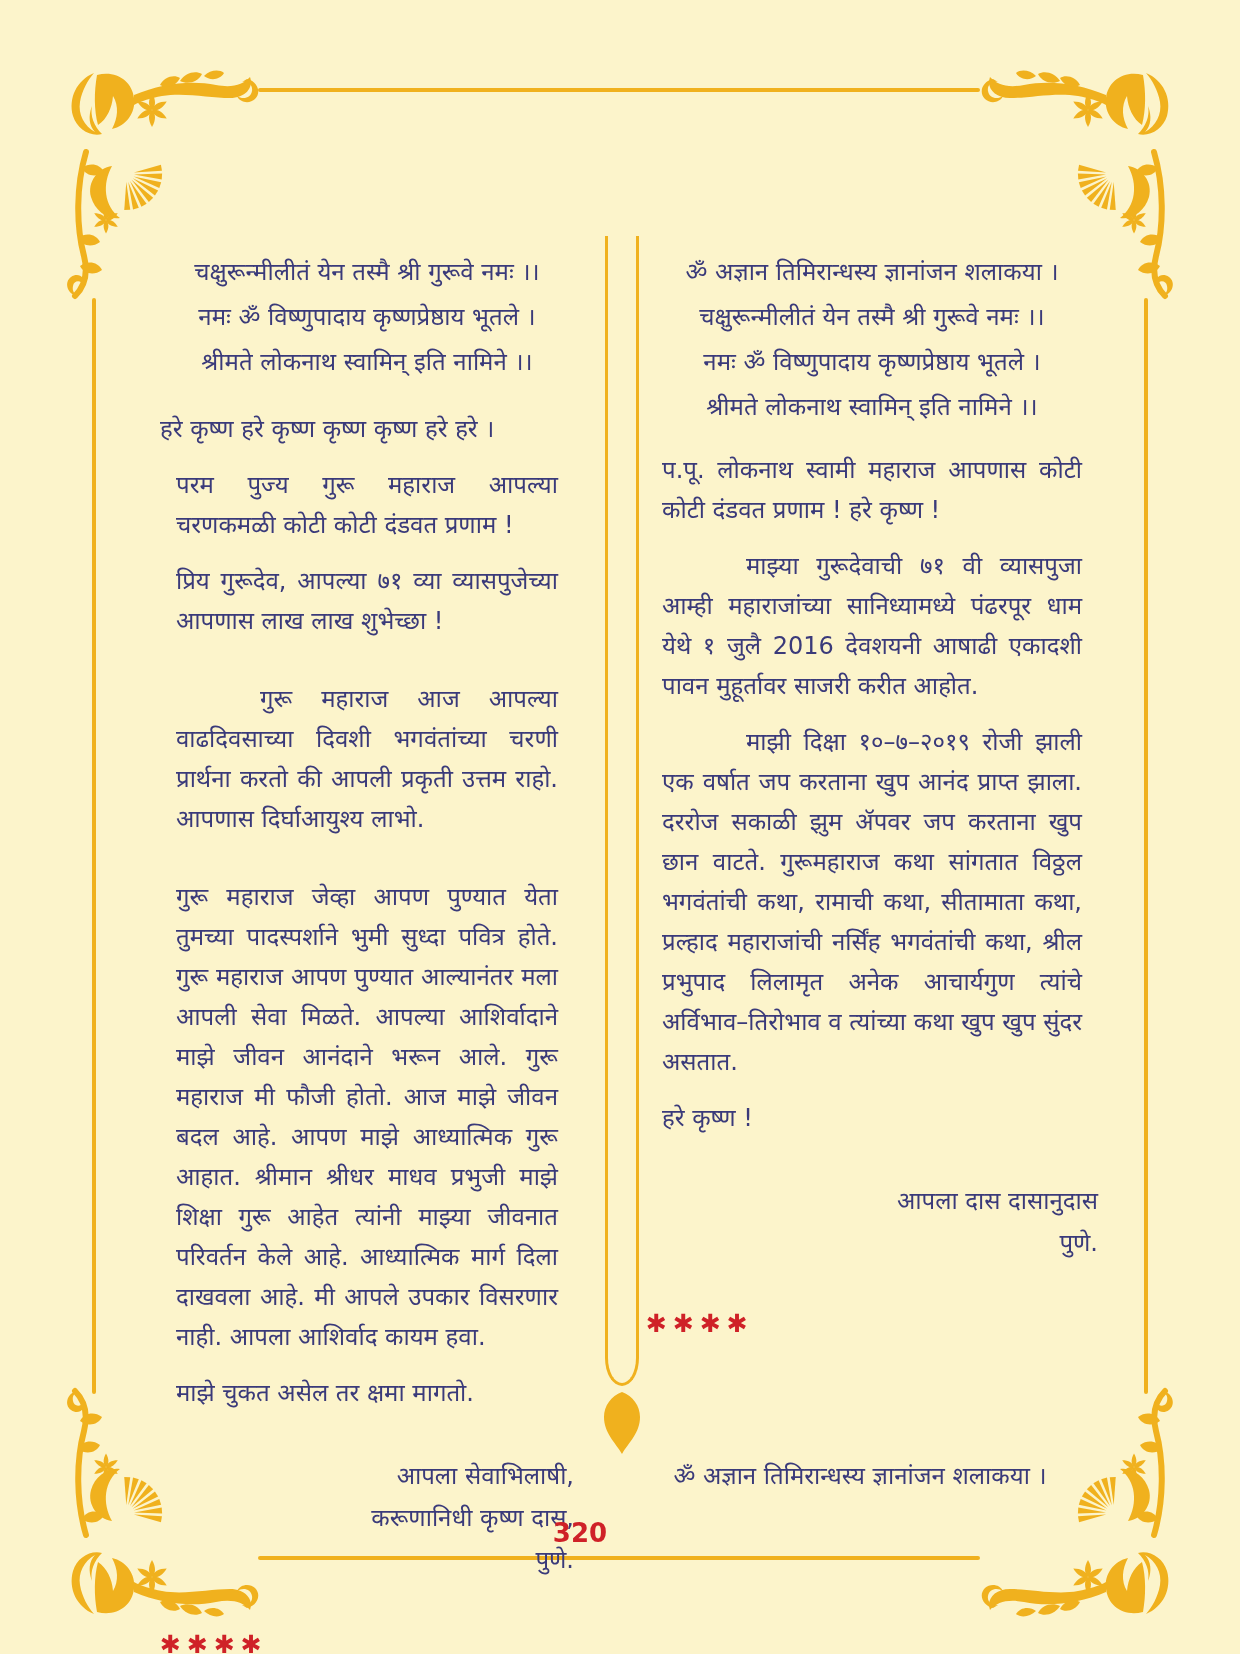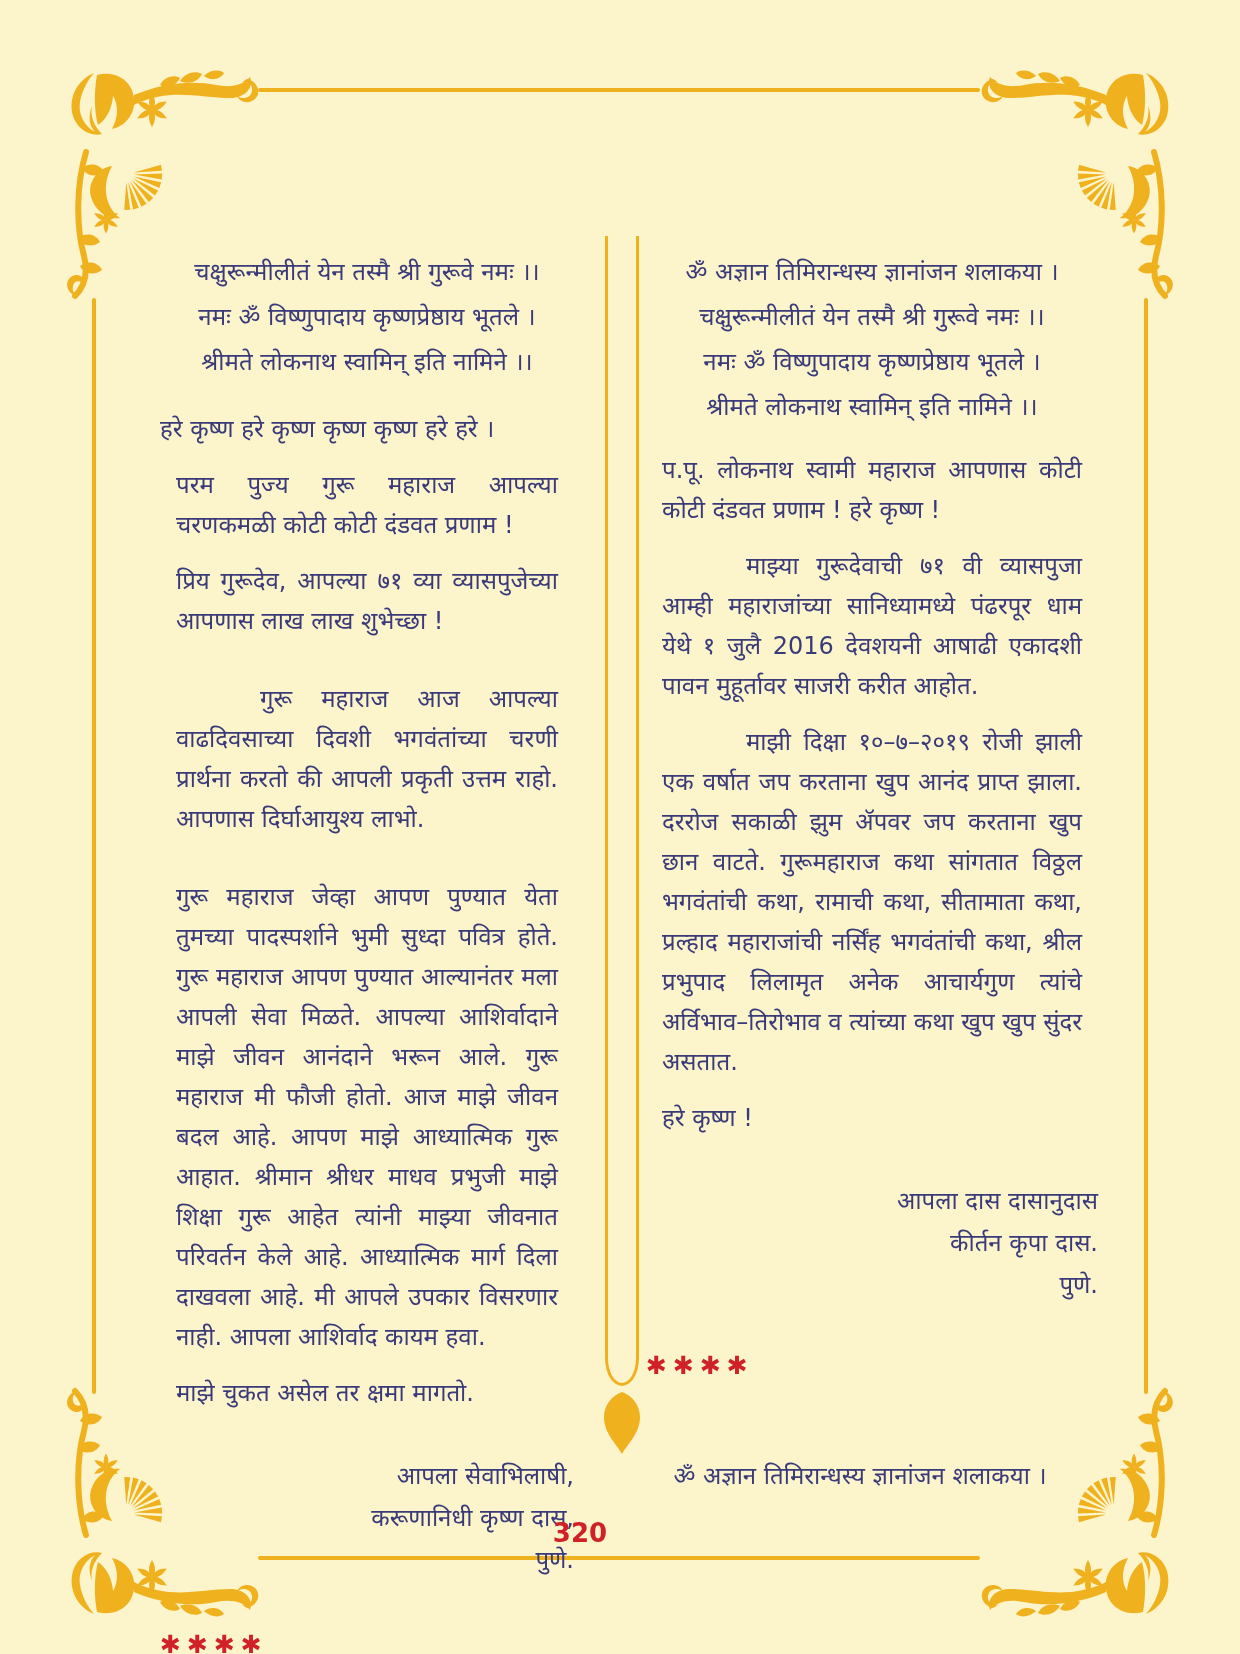--- a/index.html
+++ b/index.html
@@ -168,21 +168,20 @@
       <div>चक्षुरून्मीलीतं येन तस्मै श्री गुरूवे नमः ।।</div>
       <div>नमः ॐ विष्णुपादाय कृष्णप्रेष्ठाय भूतले ।</div>
       <div>श्रीमते लोकनाथ स्वामिन् इति नामिने ।।</div>
     </div>
     <p class="para mt-r">प.पू. लोकनाथ स्वामी महाराज आपणास कोटी कोटी दंडवत प्रणाम ! हरे कृष्ण !</p>
     <p class="para indent">माझ्या गुरूदेवाची ७१ वी व्यासपुजा आम्ही महाराजांच्या सानिध्यामध्ये पंढरपूर धाम येथे १ जुलै 2016 देवशयनी आषाढी एकादशी पावन मुहूर्तावर साजरी करीत आहोत.</p>
     <p class="para indent">माझी दिक्षा १०–७–२०१९ रोजी झाली एक वर्षात जप करताना खुप आनंद प्राप्त झाला. दररोज सकाळी झुम ॲपवर जप करताना खुप छान वाटते. गुरूमहाराज कथा सांगतात विठ्ठल भगवंतांची कथा, रामाची कथा, सीतामाता कथा, प्रल्हाद महाराजांची नर्सिंह भगवंतांची कथा, श्रील प्रभुपाद लिलामृत अनेक आचार्यगुण त्यांचे अर्विभाव–तिरोभाव व त्यांच्या कथा खुप खुप सुंदर असतात.</p>
     <p class="para">हरे कृष्ण !</p>
     <div class="sig">
       <div>आपला दास दासानुदास</div>
-      <div>कीर्तन कृपा दास.</div>
       <div>पुणे.</div>
     </div>
     <div class="stars">✱✱✱✱</div>
   </div>
 
   <div class="footer-shloka">ॐ अज्ञान तिमिरान्धस्य ज्ञानांजन शलाकया ।</div>
   <div class="page-number">320</div>
 
 </div>
 

